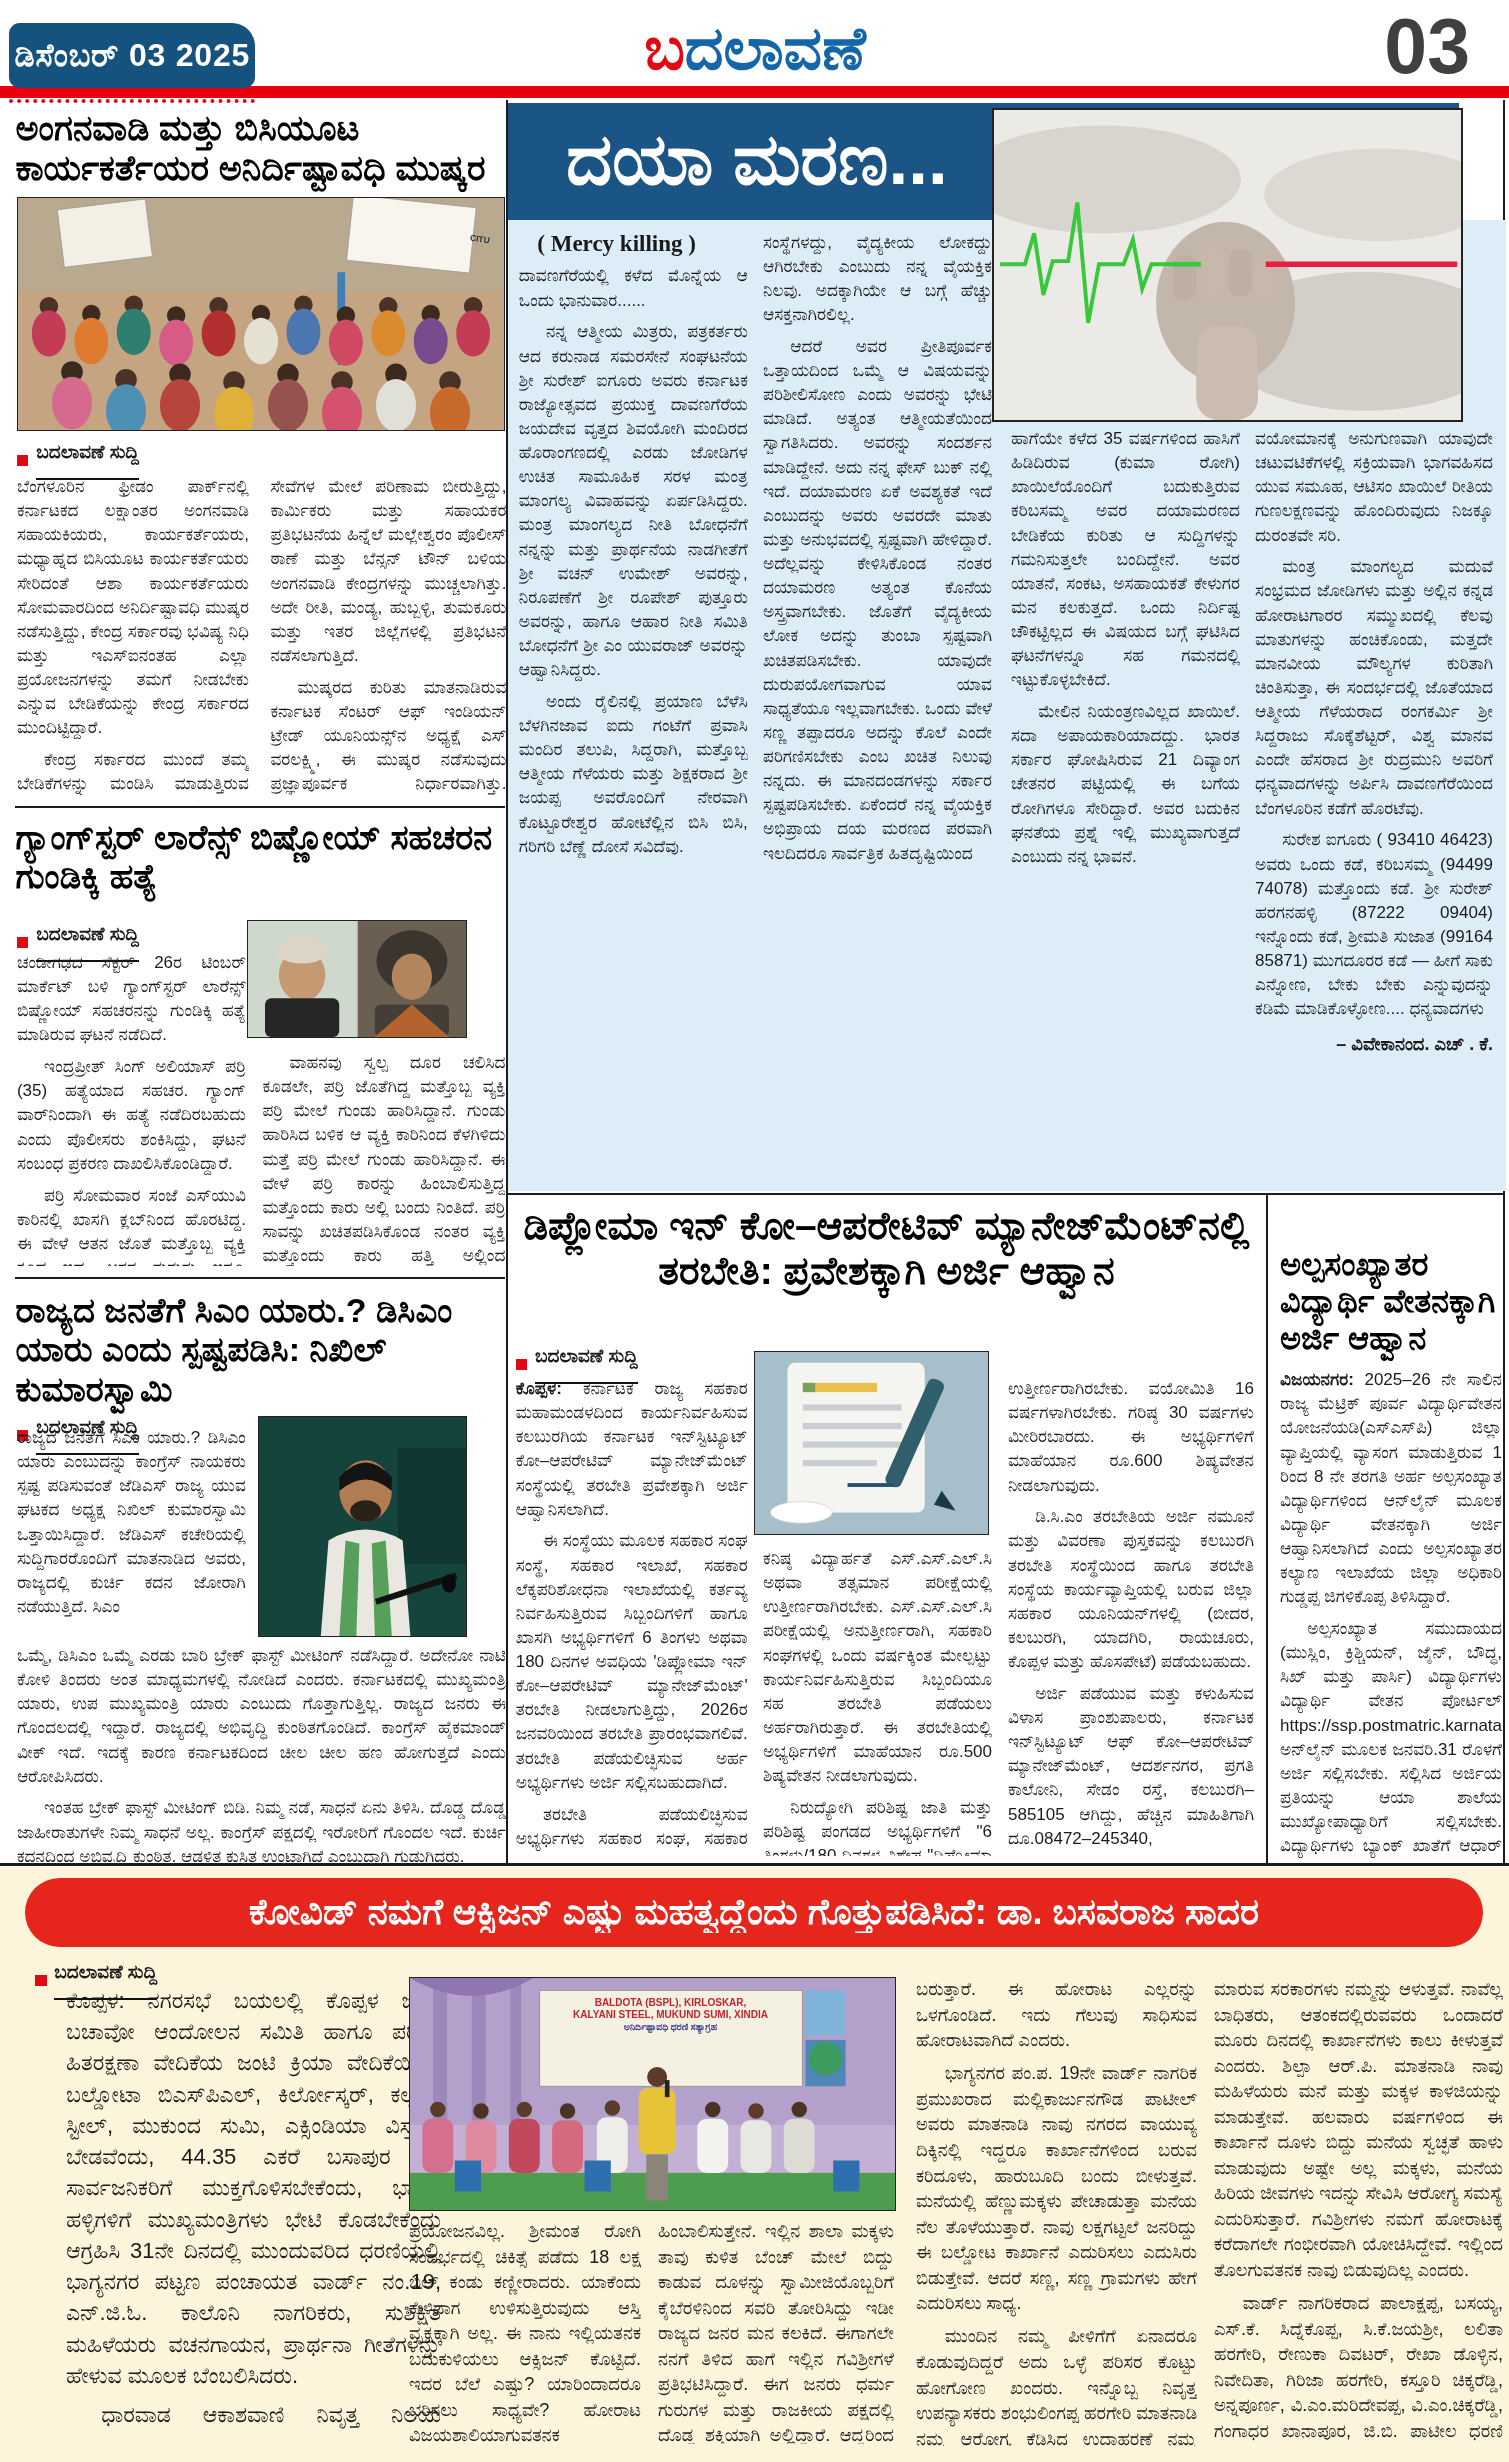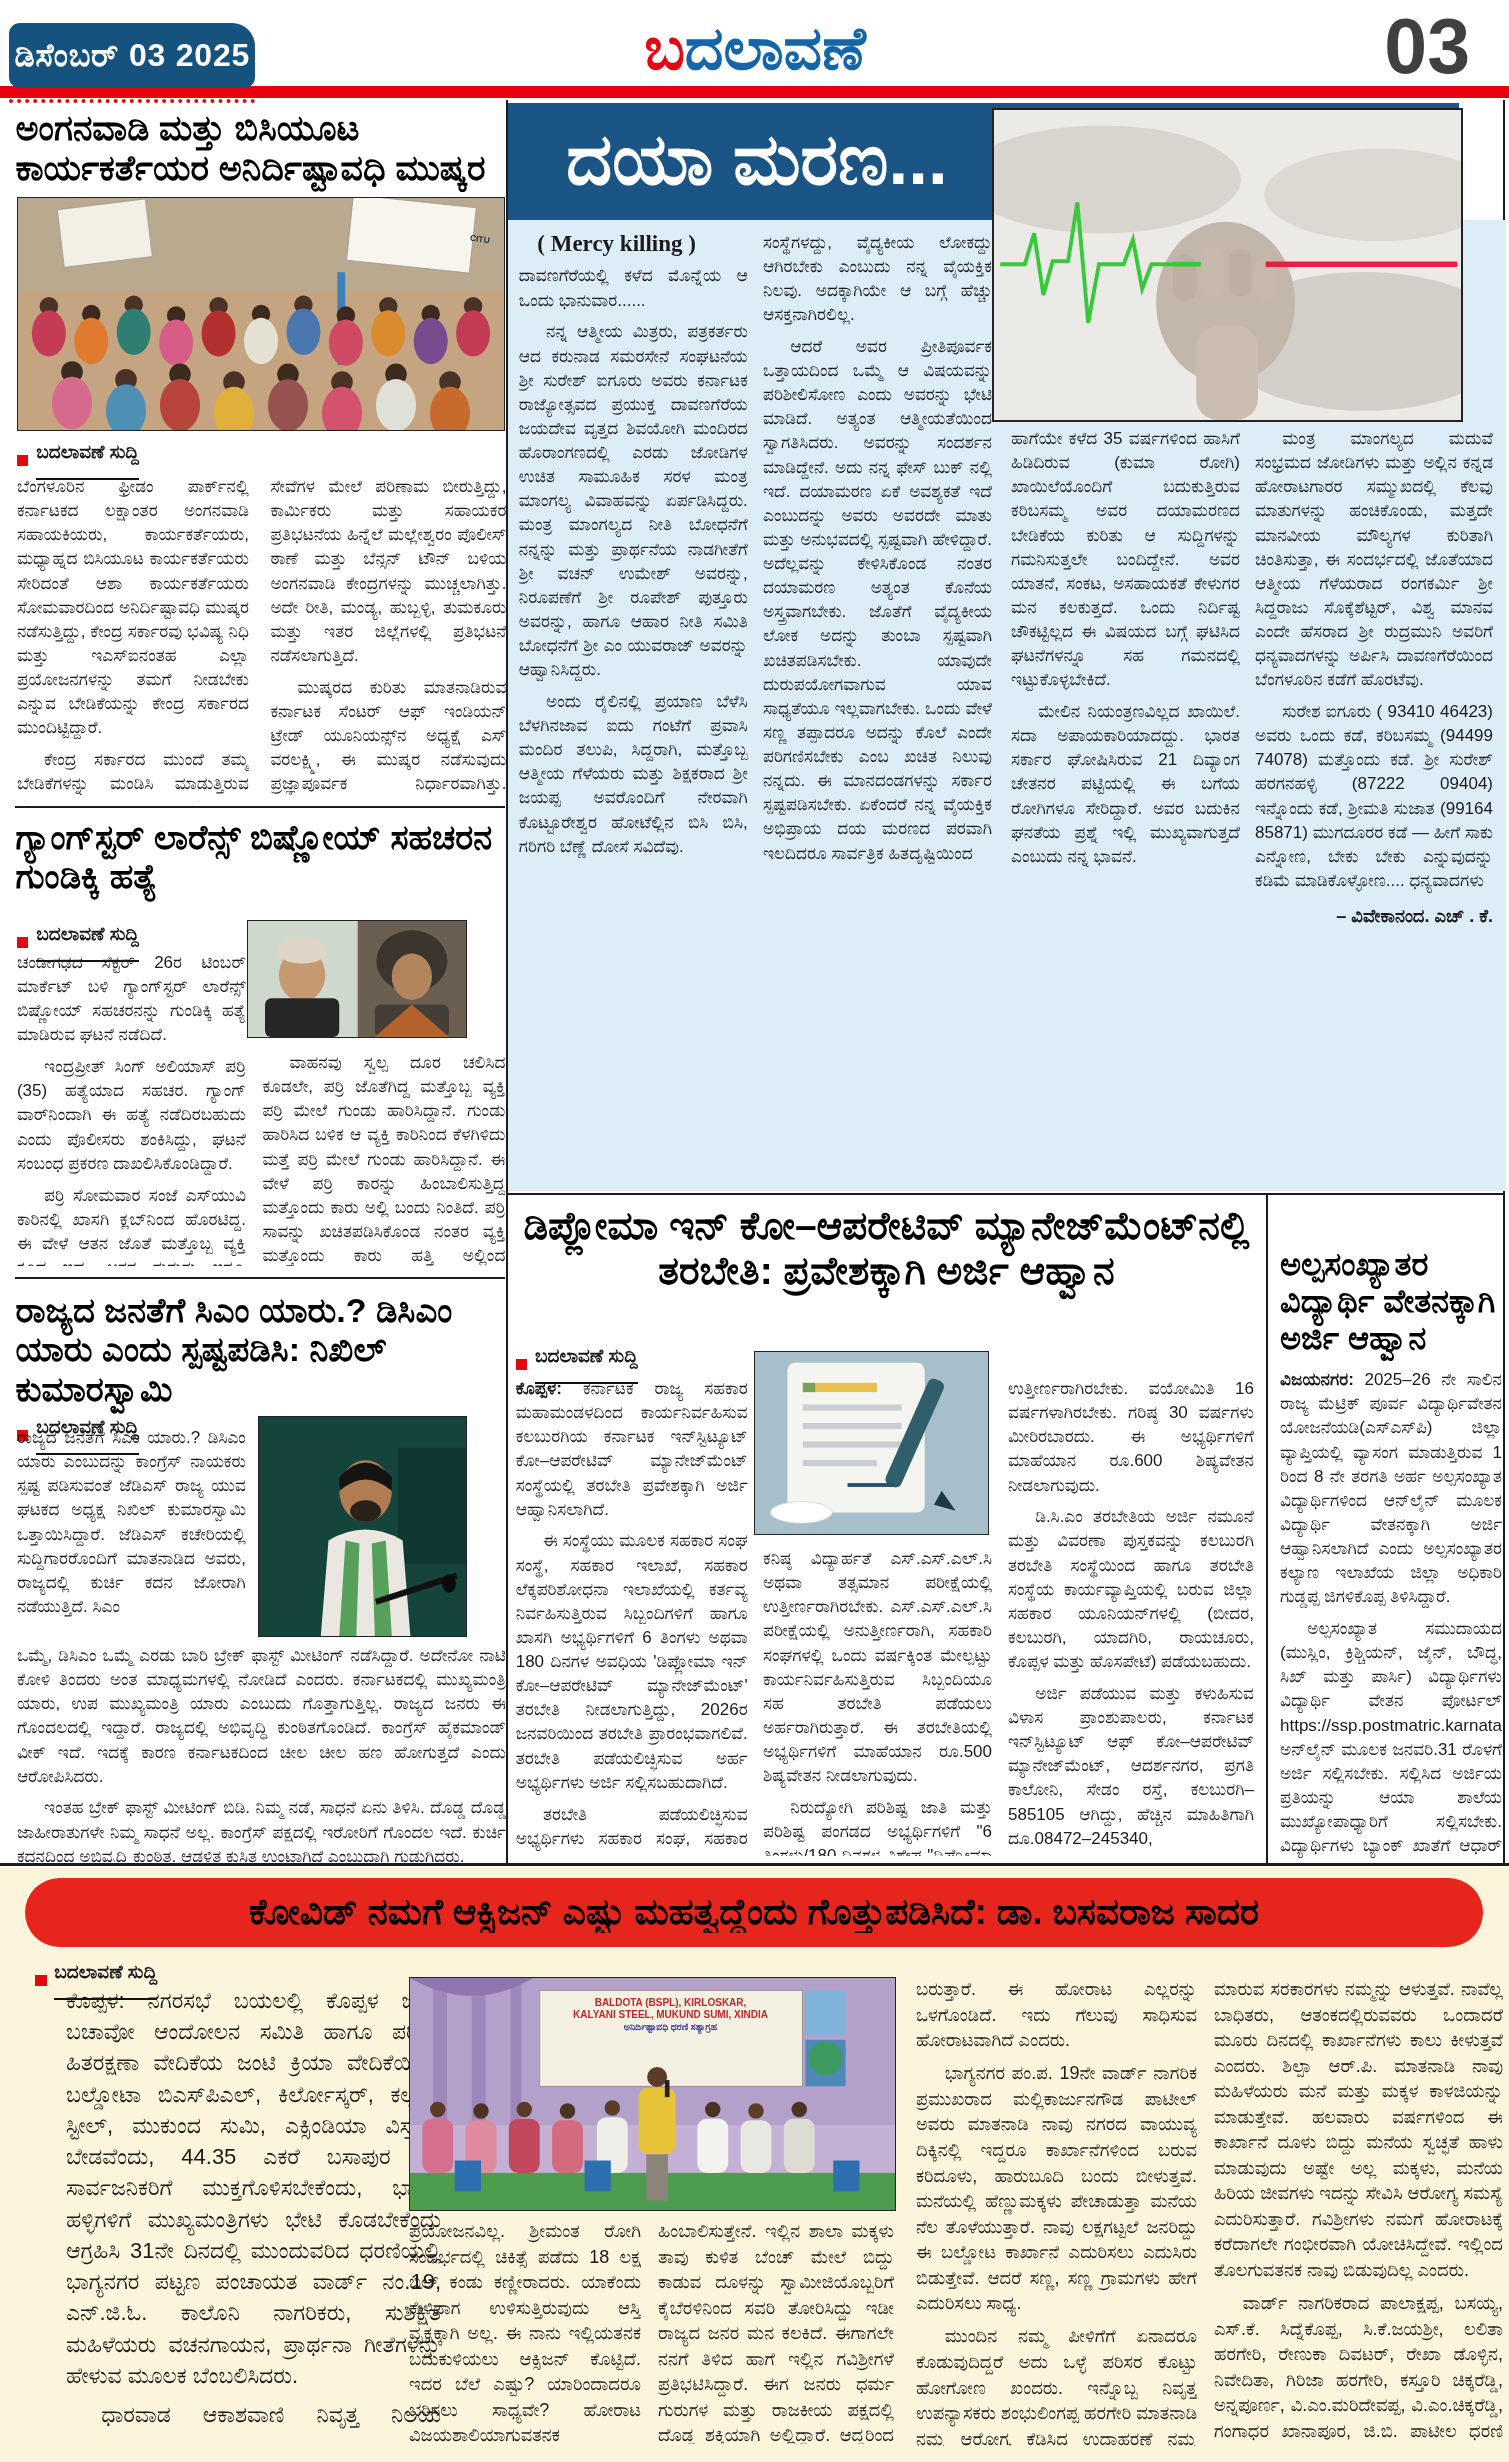--- a/index.html
+++ b/index.html
@@ -39,21 +39,21 @@
   .signature{font-weight:bold;text-align:right;font-size:18px;margin-top:10.8px;}
 
   
   .photo{position:absolute;overflow:hidden;border:1.5px solid #222;background:#ccc;}
   .photo svg{display:block;width:100%;height:100%;}
 
   
   .bottom{position:absolute;left:0;top:1867px;width:1510px;height:595px;background:#fcf5dc;}
   .covid-banner{position:absolute;left:25px;top:10.8px;width:1458px;height:69px;background:#e6251d;
                 border-radius:36px;display:flex;align-items:center;justify-content:center;}
-  .covid-banner .txt{color:#000000;font-weight:bold;font-size:36px;white-space:nowrap;overflow:hidden;}
+  .covid-banner .txt{color:#ffffff;font-weight:bold;font-size:36px;white-space:nowrap;overflow:hidden;}
 
   .banner-text{position:absolute;text-align:center;font-weight:bold;line-height:1.25;}
   .banner-text .l1,.banner-text .l2{color:#c0272d;font-size:10px;font-family:"Liberation Sans",sans-serif;}
   .banner-text .l3{color:#3a3a8a;font-size:9.3px;}
   .placard-txt{position:absolute;font-size:8.5px;font-weight:bold;color:#234;transform:rotate(8deg);}
 </style>
 </head>
 <body>
 
 <div class="page">
@@ -210,20 +210,21 @@
     </div>
     <div class="col bodytext" style="left:255px;top:10.8px;width:229px;height:950px;">
       <p>ಸಂಸ್ಥೆಗಳದ್ದು, ವೈದ್ಯಕೀಯ ಲೋಕದ್ದು ಆಗಿರಬೇಕು ಎಂಬುದು ನನ್ನ ವೈಯಕ್ತಿಕ ನಿಲವು. ಅದಕ್ಕಾಗಿಯೇ ಆ ಬಗ್ಗೆ ಹೆಚ್ಚು ಆಸಕ್ತನಾಗಿರಲಿಲ್ಲ.</p>
       <p class="ind">ಆದರೆ ಅವರ ಪ್ರೀತಿಪೂರ್ವಕ ಒತ್ತಾಯದಿಂದ ಒಮ್ಮೆ ಆ ವಿಷಯವನ್ನು ಪರಿಶೀಲಿಸೋಣ ಎಂದು ಅವರನ್ನು ಭೇಟಿ ಮಾಡಿದೆ. ಅತ್ಯಂತ ಆತ್ಮೀಯತೆಯಿಂದ ಸ್ವಾಗತಿಸಿದರು. ಅವರನ್ನು ಸಂದರ್ಶನ ಮಾಡಿದ್ದೇನೆ. ಅದು ನನ್ನ ಫೇಸ್ ಬುಕ್ ನಲ್ಲಿ ಇದೆ. ದಯಾಮರಣ ಏಕೆ ಅವಶ್ಯಕತೆ ಇದೆ ಎಂಬುದನ್ನು ಅವರು ಅವರದೇ ಮಾತು ಮತ್ತು ಅನುಭವದಲ್ಲಿ ಸ್ಪಷ್ಟವಾಗಿ ಹೇಳಿದ್ದಾರೆ. ಅದೆಲ್ಲವನ್ನು ಕೇಳಿಸಿಕೊಂಡ ನಂತರ ದಯಾಮರಣ ಅತ್ಯಂತ ಕೊನೆಯ ಅಸ್ತ್ರವಾಗಬೇಕು. ಜೊತೆಗೆ ವೈದ್ಯಕೀಯ ಲೋಕ ಅದನ್ನು ತುಂಬಾ ಸ್ಪಷ್ಟವಾಗಿ ಖಚಿತಪಡಿಸಬೇಕು. ಯಾವುದೇ ದುರುಪಯೋಗವಾಗುವ ಯಾವ ಸಾಧ್ಯತೆಯೂ ಇಲ್ಲವಾಗಬೇಕು. ಒಂದು ವೇಳೆ ಸಣ್ಣ ತಪ್ಪಾದರೂ ಅದನ್ನು ಕೊಲೆ ಎಂದೇ ಪರಿಗಣಿಸಬೇಕು ಎಂಬ ಖಚಿತ ನಿಲುವು ನನ್ನದು. ಈ ಮಾನದಂಡಗಳನ್ನು ಸರ್ಕಾರ ಸ್ಪಷ್ಟಪಡಿಸಬೇಕು. ಏಕೆಂದರೆ ನನ್ನ ವೈಯಕ್ತಿಕ ಅಭಿಪ್ರಾಯ ದಯ ಮರಣದ ಪರವಾಗಿ ಇಲದಿದರೂ ಸಾರ್ವತ್ರಿಕ ಹಿತದೃಷ್ಟಿಯಿಂದ</p>
     </div>
     <div class="col bodytext" style="left:503px;top:207px;width:229px;height:754px;">
       <p>ಹಾಗೆಯೇ ಕಳೆದ 35 ವರ್ಷಗಳಿಂದ ಹಾಸಿಗೆ ಹಿಡಿದಿರುವ (ಕುಮಾ ರೋಗಿ) ಖಾಯಿಲೆಯೊಂದಿಗೆ ಬದುಕುತ್ತಿರುವ ಕರಿಬಸಮ್ಮ ಅವರ ದಯಾಮರಣದ ಬೇಡಿಕೆಯ ಕುರಿತು ಆ ಸುದ್ದಿಗಳನ್ನು ಗಮನಿಸುತ್ತಲೇ ಬಂದಿದ್ದೇನೆ. ಅವರ ಯಾತನೆ, ಸಂಕಟ, ಅಸಹಾಯಕತೆ ಕೇಳುಗರ ಮನ ಕಲಕುತ್ತದೆ. ಒಂದು ನಿರ್ದಿಷ್ಟ ಚೌಕಟ್ಟಿಲ್ಲದ ಈ ವಿಷಯದ ಬಗ್ಗೆ ಘಟಿಸಿದ ಘಟನೆಗಳನ್ನೂ ಸಹ ಗಮನದಲ್ಲಿ ಇಟ್ಟುಕೊಳ್ಳಬೇಕಿದೆ.</p>
       <p class="ind">ಮೇಲಿನ ನಿಯಂತ್ರಣವಿಲ್ಲದ ಖಾಯಿಲೆ. ಸದಾ ಅಪಾಯಕಾರಿಯಾದದ್ದು. ಭಾರತ ಸರ್ಕಾರ ಘೋಷಿಸಿರುವ 21 ದಿವ್ಯಾಂಗ ಚೇತನರ ಪಟ್ಟಿಯಲ್ಲಿ ಈ ಬಗೆಯ ರೋಗಿಗಳೂ ಸೇರಿದ್ದಾರೆ. ಅವರ ಬದುಕಿನ ಘನತೆಯ ಪ್ರಶ್ನೆ ಇಲ್ಲಿ ಮುಖ್ಯವಾಗುತ್ತದೆ ಎಂಬುದು ನನ್ನ ಭಾವನೆ.</p>
     </div>
     <div class="col bodytext" style="left:747px;top:207px;width:238px;height:754px;">
+      <p>ವಯೋಮಾನಕ್ಕೆ ಅನುಗುಣವಾಗಿ ಯಾವುದೇ ಚಟುವಟಿಕೆಗಳಲ್ಲಿ ಸಕ್ರಿಯವಾಗಿ ಭಾಗವಹಿಸದ ಯುವ ಸಮೂಹ, ಆಟಿಸಂ ಖಾಯಿಲೆ ರೀತಿಯ ಗುಣಲಕ್ಷಣವನ್ನು ಹೊಂದಿರುವುದು ನಿಜಕ್ಕೂ ದುರಂತವೇ ಸರಿ.</p>
       <p class="ind">ಮಂತ್ರ ಮಾಂಗಲ್ಯದ ಮದುವೆ ಸಂಭ್ರಮದ ಜೋಡಿಗಳು ಮತ್ತು ಅಲ್ಲಿನ ಕನ್ನಡ ಹೋರಾಟಗಾರರ ಸಮ್ಮುಖದಲ್ಲಿ ಕೆಲವು ಮಾತುಗಳನ್ನು ಹಂಚಿಕೊಂಡು, ಮತ್ತದೇ ಮಾನವೀಯ ಮೌಲ್ಯಗಳ ಕುರಿತಾಗಿ ಚಿಂತಿಸುತ್ತಾ, ಈ ಸಂದರ್ಭದಲ್ಲಿ ಜೊತೆಯಾದ ಆತ್ಮೀಯ ಗೆಳೆಯರಾದ ರಂಗಕರ್ಮಿ ಶ್ರೀ ಸಿದ್ದರಾಜು ಸೊಕ್ಕೆಶೆಟ್ಟರ್, ವಿಶ್ವ ಮಾನವ ಎಂದೇ ಹೆಸರಾದ ಶ್ರೀ ರುದ್ರಮುನಿ ಅವರಿಗೆ ಧನ್ಯವಾದಗಳನ್ನು ಅರ್ಪಿಸಿ ದಾವಣಗೆರೆಯಿಂದ ಬೆಂಗಳೂರಿನ ಕಡೆಗೆ ಹೊರಟೆವು.</p>
       <p class="ind">ಸುರೇಶ ಐಗೂರು ( 93410 46423) ಅವರು ಒಂದು ಕಡೆ, ಕರಿಬಸಮ್ಮ (94499 74078) ಮತ್ತೊಂದು ಕಡೆ. ಶ್ರೀ ಸುರೇಶ್ ಹರಗನಹಳ್ಳಿ (87222 09404) ಇನ್ನೊಂದು ಕಡೆ, ಶ್ರೀಮತಿ ಸುಜಾತ (99164 85871) ಮುಗದೂರರ ಕಡೆ — ಹೀಗೆ ಸಾಕು ಎನ್ನೋಣ, ಬೇಕು ಬೇಕು ಎನ್ನುವುದನ್ನು ಕಡಿಮೆ ಮಾಡಿಕೊಳ್ಳೋಣ.... ಧನ್ಯವಾದಗಳು</p>
       <div class="signature">– ವಿವೇಕಾನಂದ. ಎಚ್ . ಕೆ.</div>
     </div>
   </div>
 
   <div class="photo" style="left:992px;top:108px;width:467px;height:310px;border-width:2.3px;">
     <svg viewBox="0 0 605 402" preserveAspectRatio="none">
       <rect width="605" height="402" fill="#eceae6"></rect>
       <ellipse cx="140" cy="90" rx="180" ry="70" fill="#d8d5cf"></ellipse>

